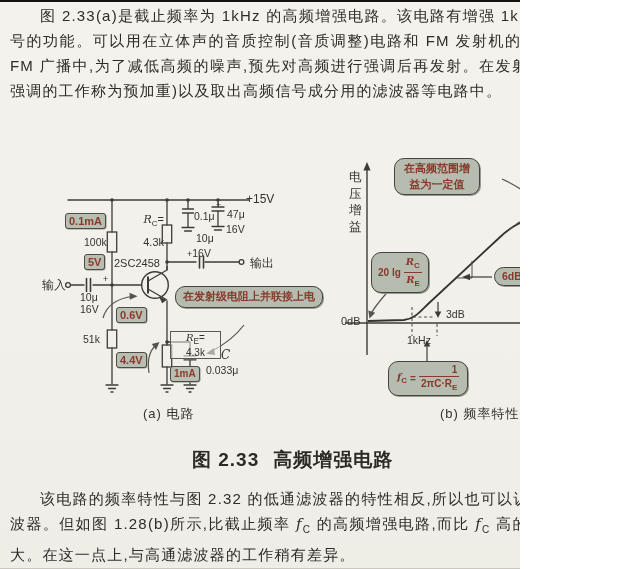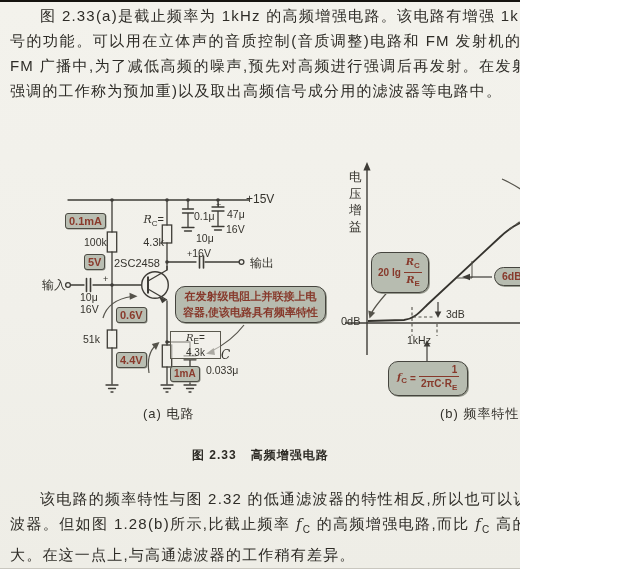--- a/index.html
+++ b/index.html
@@ -38,21 +38,21 @@
   .callout .cl{font-size:11px;line-height:15.5px;}
   .bubble-sm .cl{font-size:10.5px;line-height:14.5px;}
   .formula{display:flex;align-items:center;justify-content:center;gap:3px;font-size:10px;line-height:11px;}
   .frac{display:inline-block;text-align:right;vertical-align:middle;}
   .frac .num{display:block;border-bottom:1px solid #87392b;padding:0 2px 1px;}
   .frac .den{display:block;padding:1px 2px 0;}
   .formula sub,.mathlbl sub{font-size:8px;}
   .vert{width:15px;white-space:normal;word-break:break-all;font-size:12.5px;line-height:16.5px;letter-spacing:0;}
   .caption-sub{position:absolute;font-size:13px;color:#33312b;letter-spacing:1px;white-space:nowrap;}
   .figcap{
-    position:absolute; left:192px; top:447px; font-size:12px; font-weight:bold;
+    position:absolute; left:192px; top:447px; font-size:19px; font-weight:bold;
     color:#2c2a24; white-space:nowrap; letter-spacing:1px;
   }
   .figcap .t{margin-left:14px;}
   .mathlbl{font-size:11px;line-height:19px;}
   .rebox{position:absolute;border:1.1px solid #5b594f;padding:0 15px;font-size:10px;line-height:11px;color:#35332d;background:rgba(242,241,235,.55);}
 </style>
 </head>
 <body>
 
 <div class="page">
@@ -189,31 +189,34 @@
     <span><i class="fsym">R</i><sub>E</sub><span>=</span></span><br>
     <span>4.3k</span>
   </div>
   <div class="vbox" style="left:170px;top:366px;font-size:10px">1mA</div>
 
   <div class="lbl fsym" style="left:221px;top:349px;font-size:12px">C</div>
   <div class="lbl sm" style="left:206px;top:364px">0.033μ</div>
 
   <div class="callout" style="left:175px;top:286px;padding:2px 7px">
     <div class="cl">在发射级电阻上并联接上电</div>
-    <div class="cl">容器,使该电路具有频率特性</div>
   </div>
 
   <div class="caption-sub" style="left:143px;top:405px">(a) 电路</div>
 
   <div class="lbl vert" style="left:349px;top:169px">电压增益</div>
   <div class="lbl" style="left:341px;top:315px">0dB</div>
   <div class="lbl sm" style="left:407px;top:334px">1kHz</div>
   <div class="lbl sm" style="left:446px;top:308px">3dB</div>
   <div class="lbl" style="left:549px;top:330px;font-size:12px">频率</div>
 
+  <div class="callout" style="left:394px;top:158px;padding:2px 9px">
+    <div class="cl">在高频范围增</div>
+    <div class="cl">益为一定值</div>
+  </div>
 
   <div class="callout" style="left:371px;top:252px;padding:3px 6px">
     <div class="formula">
       <span>20 lg</span>
       <span class="frac">
         <span class="num"><i class="fsym">R</i><sub>C</sub></span>
         <span class="den"><i class="fsym">R</i><sub>E</sub></span>
       </span>
     </div>
   </div>

